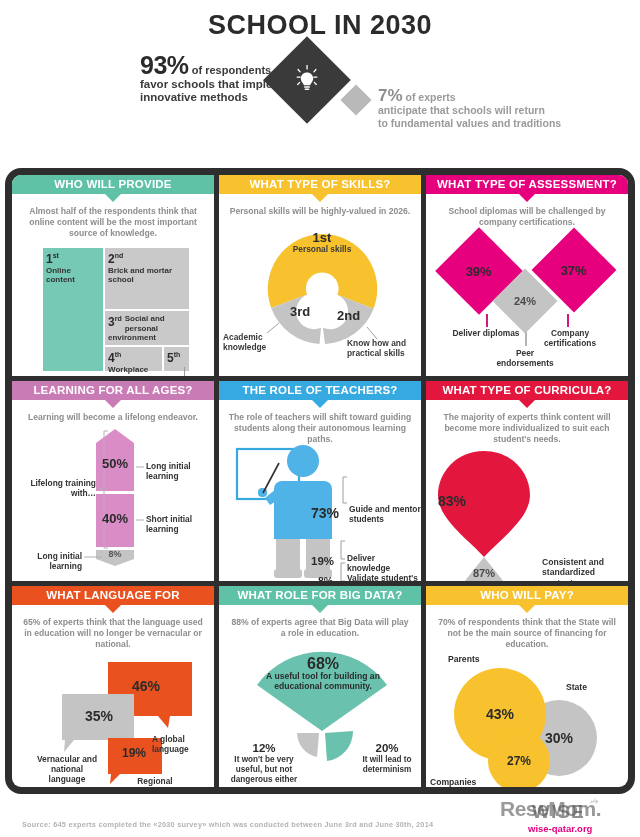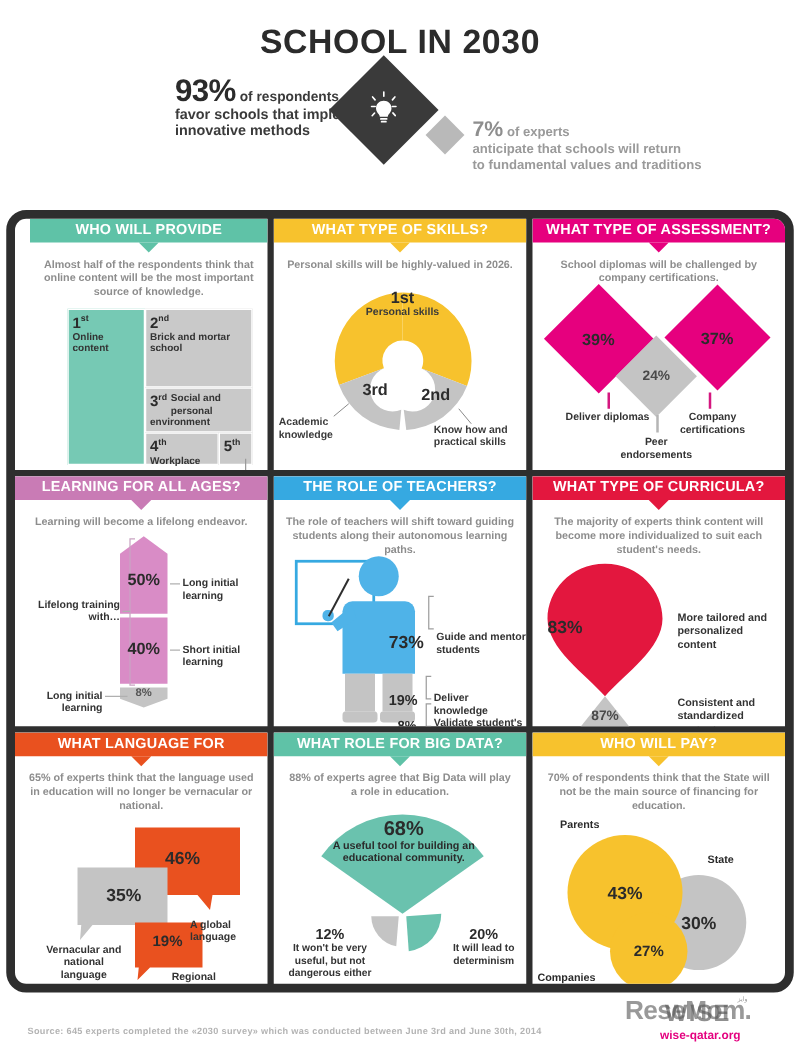--- a/index.html
+++ b/index.html
@@ -9,21 +9,21 @@
     font-family:"Liberation Sans","DejaVu Sans",sans-serif;
     overflow:hidden;
     position:relative;
   }
   .title{
     text-align:center;
     font-size:27px;
     font-weight:bold;
     letter-spacing:0.5px;
     color:#2b2b2b;
-    padding-top:18px;
+    padding-top:10px;
     font-family:"Liberation Sans","DejaVu Sans",sans-serif;
   }
 
   
   .hero{position:relative;height:110px;}
   .hero-left{
     position:absolute;left:140px;top:18px;width:235px;text-align:left;
     color:#3a3a3a;font-size:11.5px;font-weight:bold;line-height:13.5px;
   }
   .hero-left .big{font-size:25px;font-weight:bold;color:#2b2b2b;letter-spacing:-0.5px;}
@@ -53,21 +53,21 @@
     background:#2e2e2e;
   }
   .grid{
     position:absolute;left:0;top:0;right:0;bottom:0;
     display:grid;grid-template-columns:1fr 1fr 1fr;grid-template-rows:1fr 1fr 1fr;
     gap:5px;padding:0;box-sizing:border-box;
   }
   .panel{
     background:#ffffff;position:relative;overflow:hidden;
   }
-  .panel.tl{border-top-left-radius:9px;padding-left:12px;}
+  .panel.tl{border-top-left-radius:9px;}
   .panel.tr{border-top-right-radius:9px;}
   .panel.bl{border-bottom-left-radius:9px;}
   .panel.br{border-bottom-right-radius:9px;}
   .phead{
     height:19px;line-height:19px;text-align:center;color:#fff;
     font-size:11.5px;font-weight:bold;letter-spacing:0.2px;position:relative;
   }
   .phead .notch{
     position:absolute;left:50%;top:19px;margin-left:-8px;width:0;height:0;
     border-left:8px solid transparent;border-right:8px solid transparent;
@@ -347,21 +347,20 @@
       <span class="notch"></span>
     </div>
     <div class="psub">The majority of experts think content will become more individualized to suit each student's needs.</div>
     <div class="pbody">
       <svg width="206" height="150" style="position:absolute;left:0;top:0;">
         <path d="M58 6 C86 6 104 28 104 50 C104 74 74 94 58 112 C42 94 12 74 12 50 C12 28 30 6 58 6 Z" fill="#e3173e"></path>
         <path d="M58 112 L82 142 L34 142 Z" fill="#c4c4c4"></path>
       </svg>
       <div style="position:absolute;left:12px;top:48px;width:92px;text-align:left;font-size:14px;font-weight:bold;color:#2b2b2b;">83%</div>
       <div style="position:absolute;left:34px;top:122px;width:48px;text-align:center;font-size:11px;font-weight:bold;color:#4a4a4a;">87%</div>
-      <div class="clbl" style="left:116px;top:44px;width:82px;">More tailored and personalized content</div>
       <div class="clbl" style="left:116px;top:112px;width:82px;">Consistent and standardized content</div>
     </div>
   </div>
 
   <div class="panel bl">
     <div class="phead" style="background:#e9511f;color:#e9511f;">
       <span style="color:#fff">WHAT LANGUAGE FOR EDUCATION?</span>
       <span class="notch"></span>
     </div>
     <div class="psub">65% of experts think that the language used in education will no longer be vernacular or national.</div>

